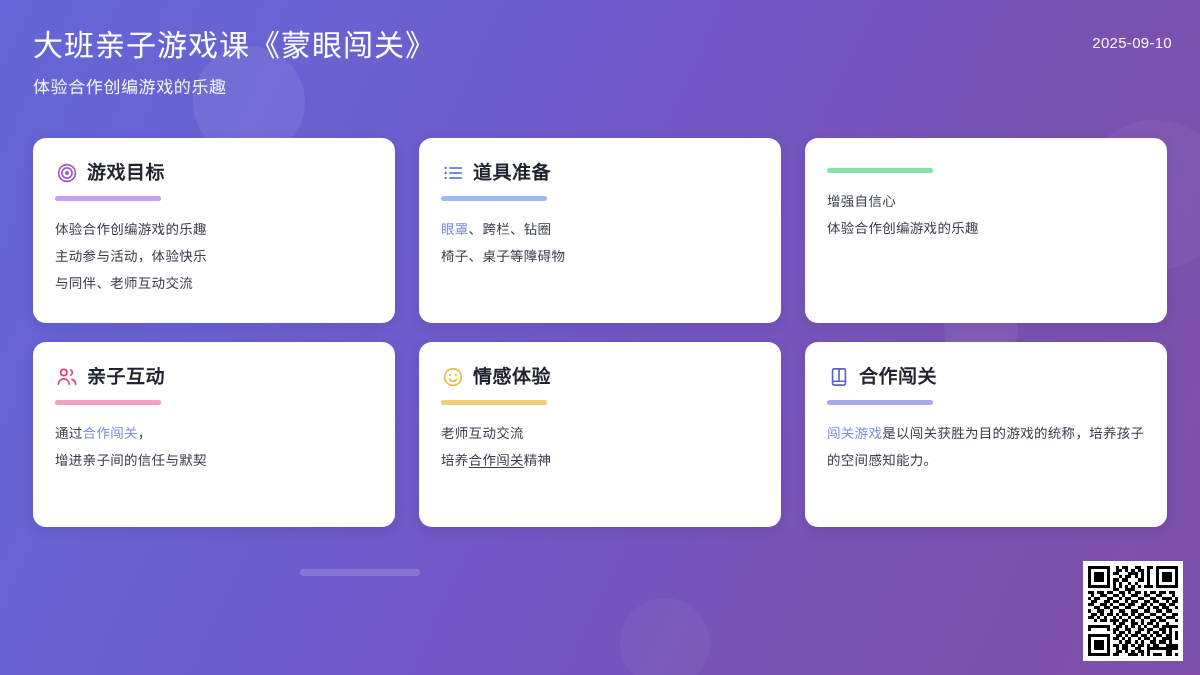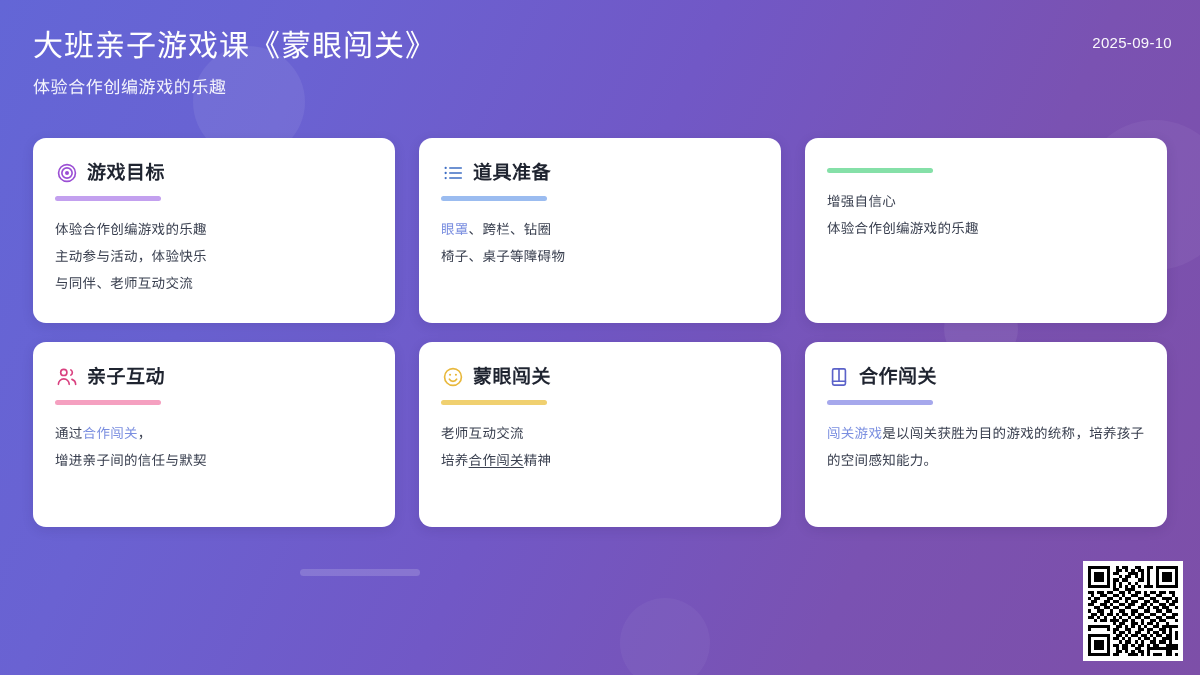--- a/index.html
+++ b/index.html
@@ -255,21 +255,21 @@
     <div class="card">
       <div class="card-head">
         <span class="card-icon">
           <svg width="22" height="22" viewBox="0 0 24 24">
             <circle cx="12" cy="12" r="9.2" stroke="#e8b83c" fill="none" stroke-width="1.8" stroke-linecap="round" stroke-linejoin="round"></circle>
             <circle cx="8.8" cy="9.6" r="1.15" fill="#e8b83c"></circle>
             <circle cx="15.2" cy="9.6" r="1.15" fill="#e8b83c"></circle>
             <path d="M8 14.4 a4.6 4.6 0 0 0 8 0" stroke="#e8b83c" fill="none" stroke-width="1.8" stroke-linecap="round" stroke-linejoin="round"></path>
           </svg>
         </span>
-        <span class="card-title">蒙眼闯关</span>
+        <span class="card-title">情感体验</span>
       </div>
       <div class="card-rule" style="background: rgb(240, 208, 112);"></div>
       <div class="card-body">
         <p><span>老师互动交流</span></p>
         <p><span>培养</span><span class="hl-underline">合作闯关</span><span>精神</span></p>
       </div>
     </div>
     <div class="card">
       <div class="card-head">
         <span class="card-icon">

